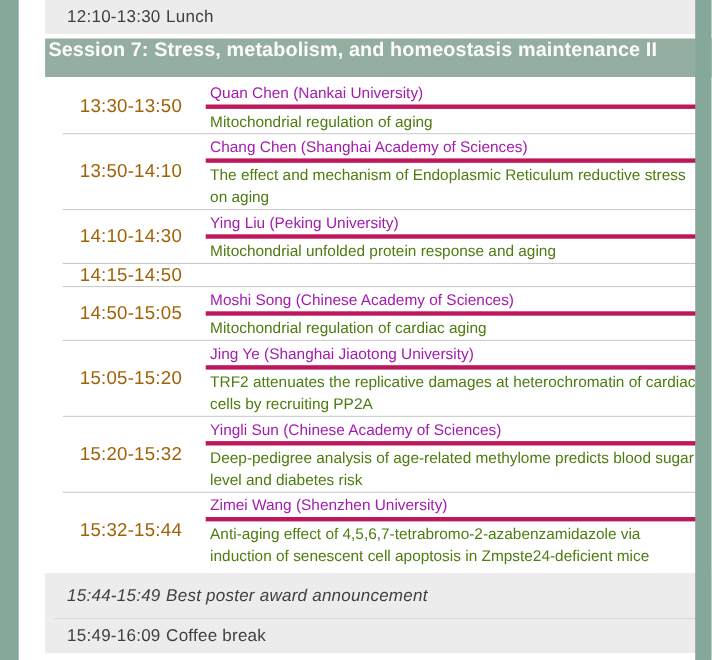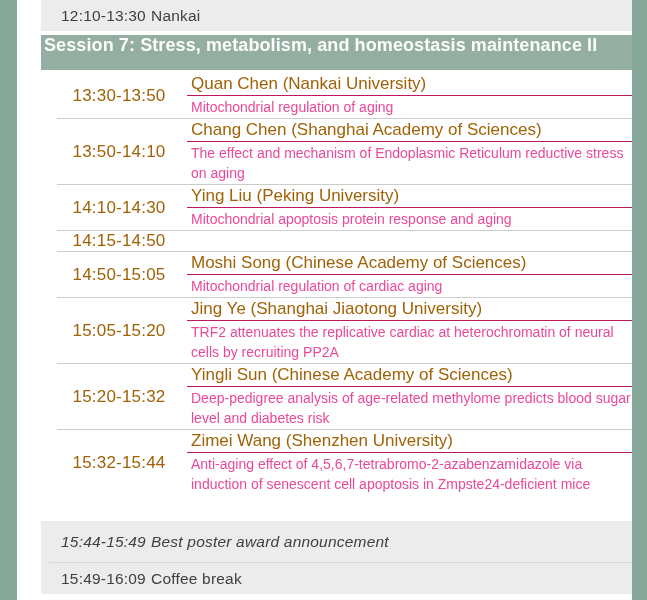--- a/index.html
+++ b/index.html
@@ -89,44 +89,44 @@
     letter-spacing:0.2px;
   }
   .t-content{
     flex:1 1 auto;
     padding-right:12px;
     display:flex; flex-direction:column; justify-content:center;
   }
   .t-speaker{
     padding:1px 4px 1px;
     line-height:20px;
-    border-bottom:1px solid #be185d;
-    color:#a16207;
-    font-size:17px;
+    border-bottom:4px solid #be185d;
+    color:#a21caf;
+    font-size:14px;
   }
   .t-title{
     padding:1px 4px 1px;
     line-height:20px;
-    color:#ec4899;
+    color:#4d7c0f;
     font-size:14px;
   }
   .bottom-strip{height:6px; background:#ffffff; flex:0 0 auto;}
 </style>
 </head>
 <body>
 
 <div class="page" style="--teal-border: #85a89a; --teal-band: #94aea1; --gray-row: #ececec;">
   <div class="border-left"></div>
   <div class="border-right"></div>
 
   <div class="content">
 
     <div class="break-row lunch">
       <span class="b-time">12:10-13:30</span>
-      <span class="b-label">Nankai</span>
+      <span class="b-label">Lunch</span>
     </div>
 
     <div class="gap g1"></div>
 
     <div class="session-band">
       <span>Session 7: Stress, metabolism, and homeostasis maintenance II</span>
     </div>
 
     <div class="gap g2"></div>
 
@@ -144,21 +144,21 @@
     <div class="t-content">
       <div class="t-speaker">Chang Chen (Shanghai Academy of Sciences)</div>
       <div class="t-title">The effect and mechanism of Endoplasmic Reticulum reductive stress on aging</div>
     </div>
   </div>
 
   <div class="t-row">
     <div class="t-time">14:10-14:30</div>
     <div class="t-content">
       <div class="t-speaker">Ying Liu (Peking University)</div>
-      <div class="t-title">Mitochondrial apoptosis protein response and aging</div>
+      <div class="t-title">Mitochondrial unfolded protein response and aging</div>
     </div>
   </div>
 
   <div class="t-row">
     <div class="t-time">14:15-14:50</div>
     <div class="t-content">
     </div>
   </div>
 
   <div class="t-row">
@@ -166,21 +166,21 @@
     <div class="t-content">
       <div class="t-speaker">Moshi Song (Chinese Academy of Sciences)</div>
       <div class="t-title">Mitochondrial regulation of cardiac aging</div>
     </div>
   </div>
 
   <div class="t-row">
     <div class="t-time">15:05-15:20</div>
     <div class="t-content">
       <div class="t-speaker">Jing Ye (Shanghai Jiaotong University)</div>
-      <div class="t-title">TRF2 attenuates the replicative cardiac at heterochromatin of neural cells by recruiting PP2A</div>
+      <div class="t-title">TRF2 attenuates the replicative damages at heterochromatin of cardiac cells by recruiting PP2A</div>
     </div>
   </div>
 
   <div class="t-row">
     <div class="t-time">15:20-15:32</div>
     <div class="t-content">
       <div class="t-speaker">Yingli Sun (Chinese Academy of Sciences)</div>
       <div class="t-title">Deep-pedigree analysis of age-related methylome predicts blood sugar level and diabetes risk</div>
     </div>
   </div>

